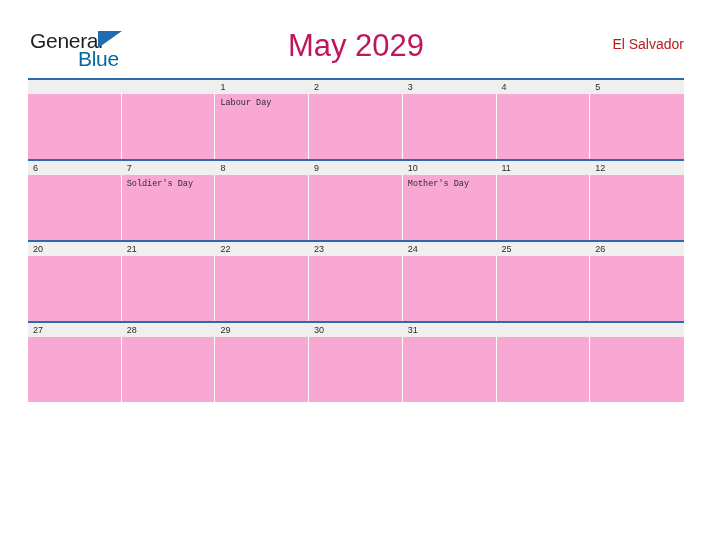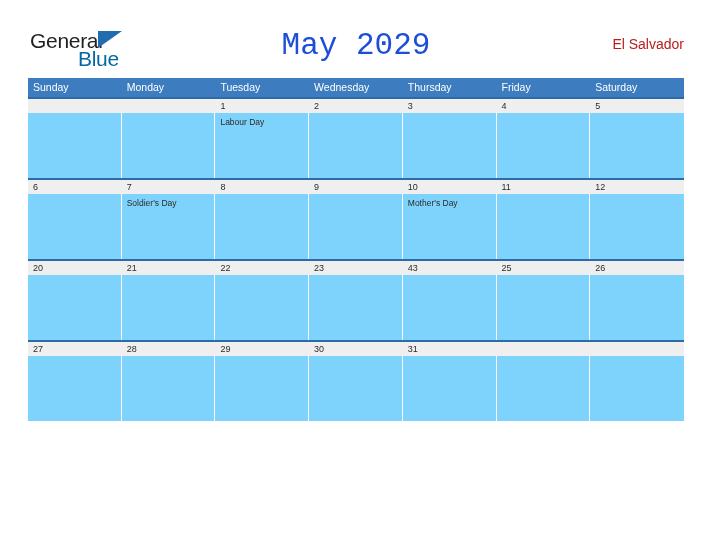--- a/index.html
+++ b/index.html
@@ -67,22 +67,22 @@
     font-family: "Liberation Sans", sans-serif;
   }
 
   .cal-title {
     position: absolute;
     left: 0;
     top: 0;
     width: 656px;
     text-align: center;
     font-size: 31px;
-    color: #1d4ed8;
-    font-family: Liberation Mono, monospace;
+    color: #be185d;
+    font-family: Liberation Sans, sans-serif;
     line-height: 44px;
     letter-spacing: 0px;
   }
 
   .cal-region {
     position: absolute;
     right: 0;
     top: 12px;
     font-size: 14px;
     color: #b91c1c;
@@ -137,21 +137,22 @@
     font-size: 9px;
     line-height: 14px;
     color: #2b2b2b;
     white-space: nowrap;
     overflow: hidden;
   }
   .week-row .event-band {
     display: flex;
     width: 656px;
     height: 65px;
-    background: #7dd3fc;
+    background: #f9a8d4;
+    font-family: Liberation Mono, monospace;
   }
   .week-row .event-cell {
     flex: 0 0 93.71px;
     width: 93.71px;
     box-sizing: border-box;
     padding-left: 5px;
     padding-top: 4px;
     font-size: 8.5px;
     line-height: 11px;
     color: #2b2b2b;
@@ -180,29 +181,20 @@
     </div>
 
     <div class="cal-title">May 2029</div>
 
     <div class="cal-region">El Salvador</div>
 
   </div>
 
   <div class="calendar">
 
-    <div class="weekday-row">
-      <div class="weekday-cell">Sunday</div>
-      <div class="weekday-cell">Monday</div>
-      <div class="weekday-cell">Tuesday</div>
-      <div class="weekday-cell">Wednesday</div>
-      <div class="weekday-cell">Thursday</div>
-      <div class="weekday-cell">Friday</div>
-      <div class="weekday-cell">Saturday</div>
-    </div>
 
     <div id="weeks-container">
         <div class="week-row">
           <div class="date-band">
             <div class="date-cell"></div>
             <div class="date-cell"></div>
             <div class="date-cell">1</div>
             <div class="date-cell">2</div>
             <div class="date-cell">3</div>
             <div class="date-cell">4</div>
@@ -243,21 +235,21 @@
             <div class="event-cell"></div>
             <div class="event-cell"></div>
           </div>
         </div>
         <div class="week-row">
           <div class="date-band">
             <div class="date-cell">20</div>
             <div class="date-cell">21</div>
             <div class="date-cell">22</div>
             <div class="date-cell">23</div>
-            <div class="date-cell">43</div>
+            <div class="date-cell">24</div>
             <div class="date-cell">25</div>
             <div class="date-cell">26</div>
           </div>
           <div class="event-band">
             <div class="event-cell"></div>
             <div class="event-cell"></div>
             <div class="event-cell"></div>
             <div class="event-cell"></div>
             <div class="event-cell"></div>
             <div class="event-cell"></div>

